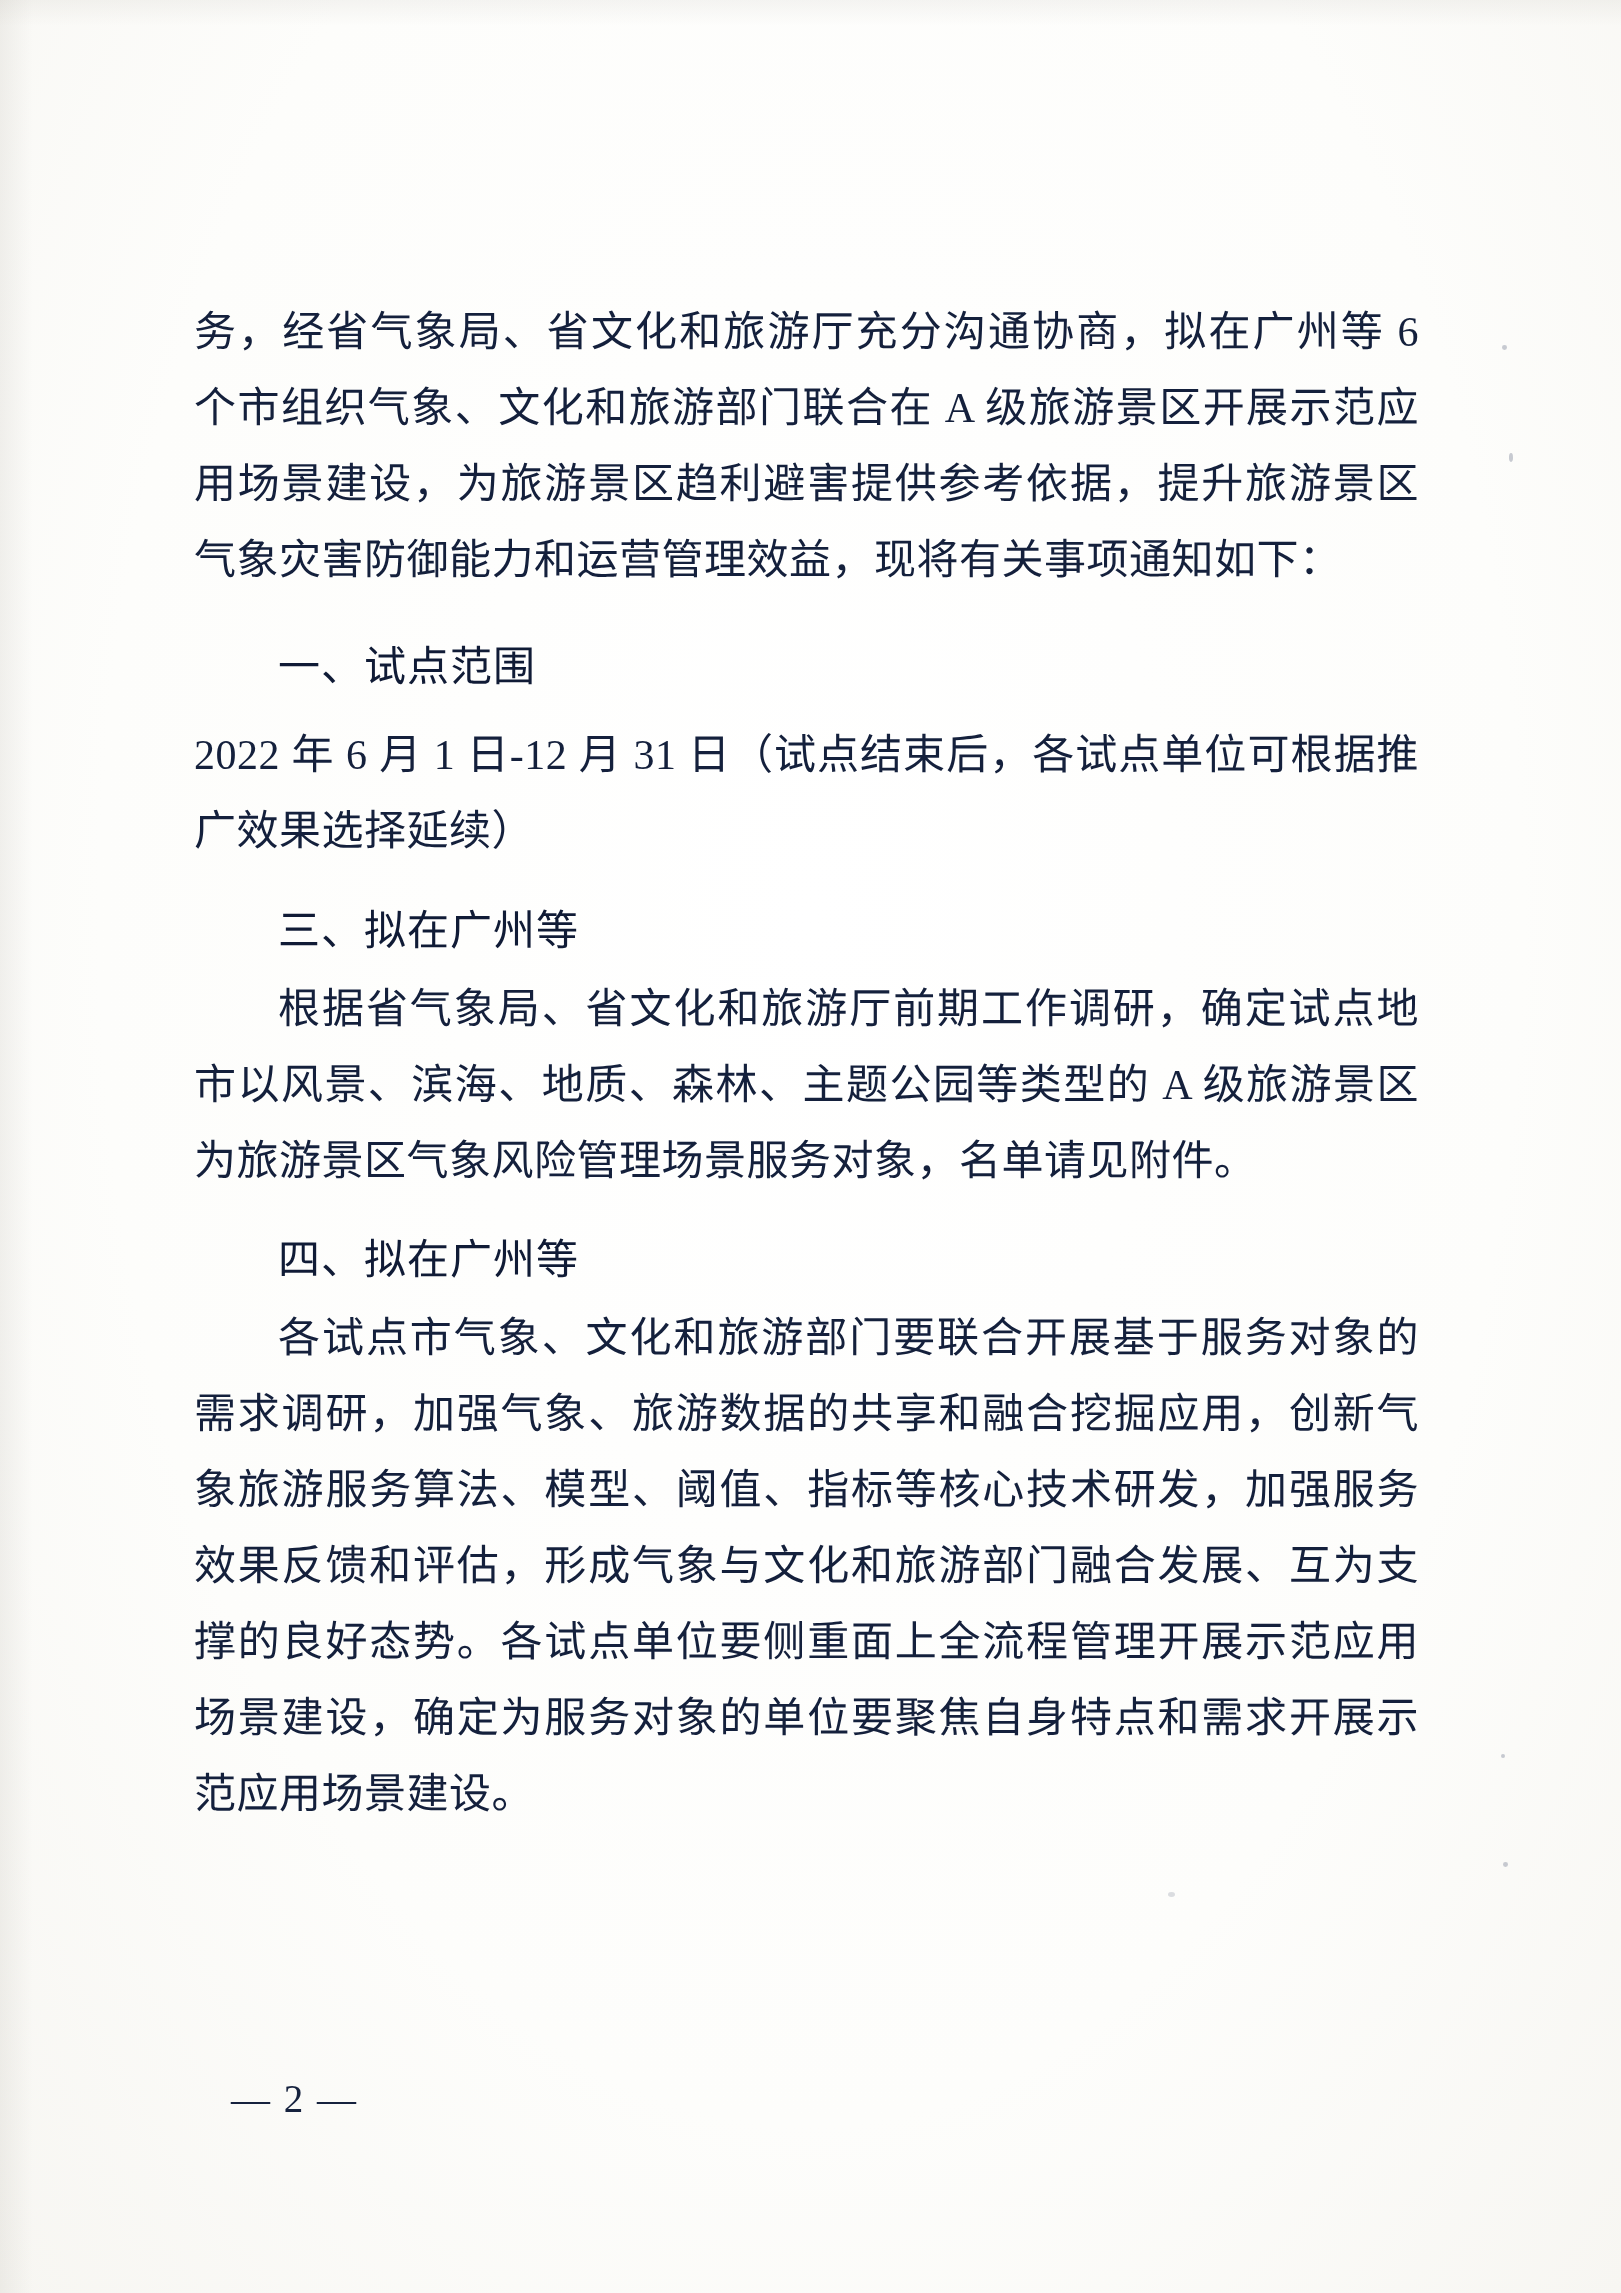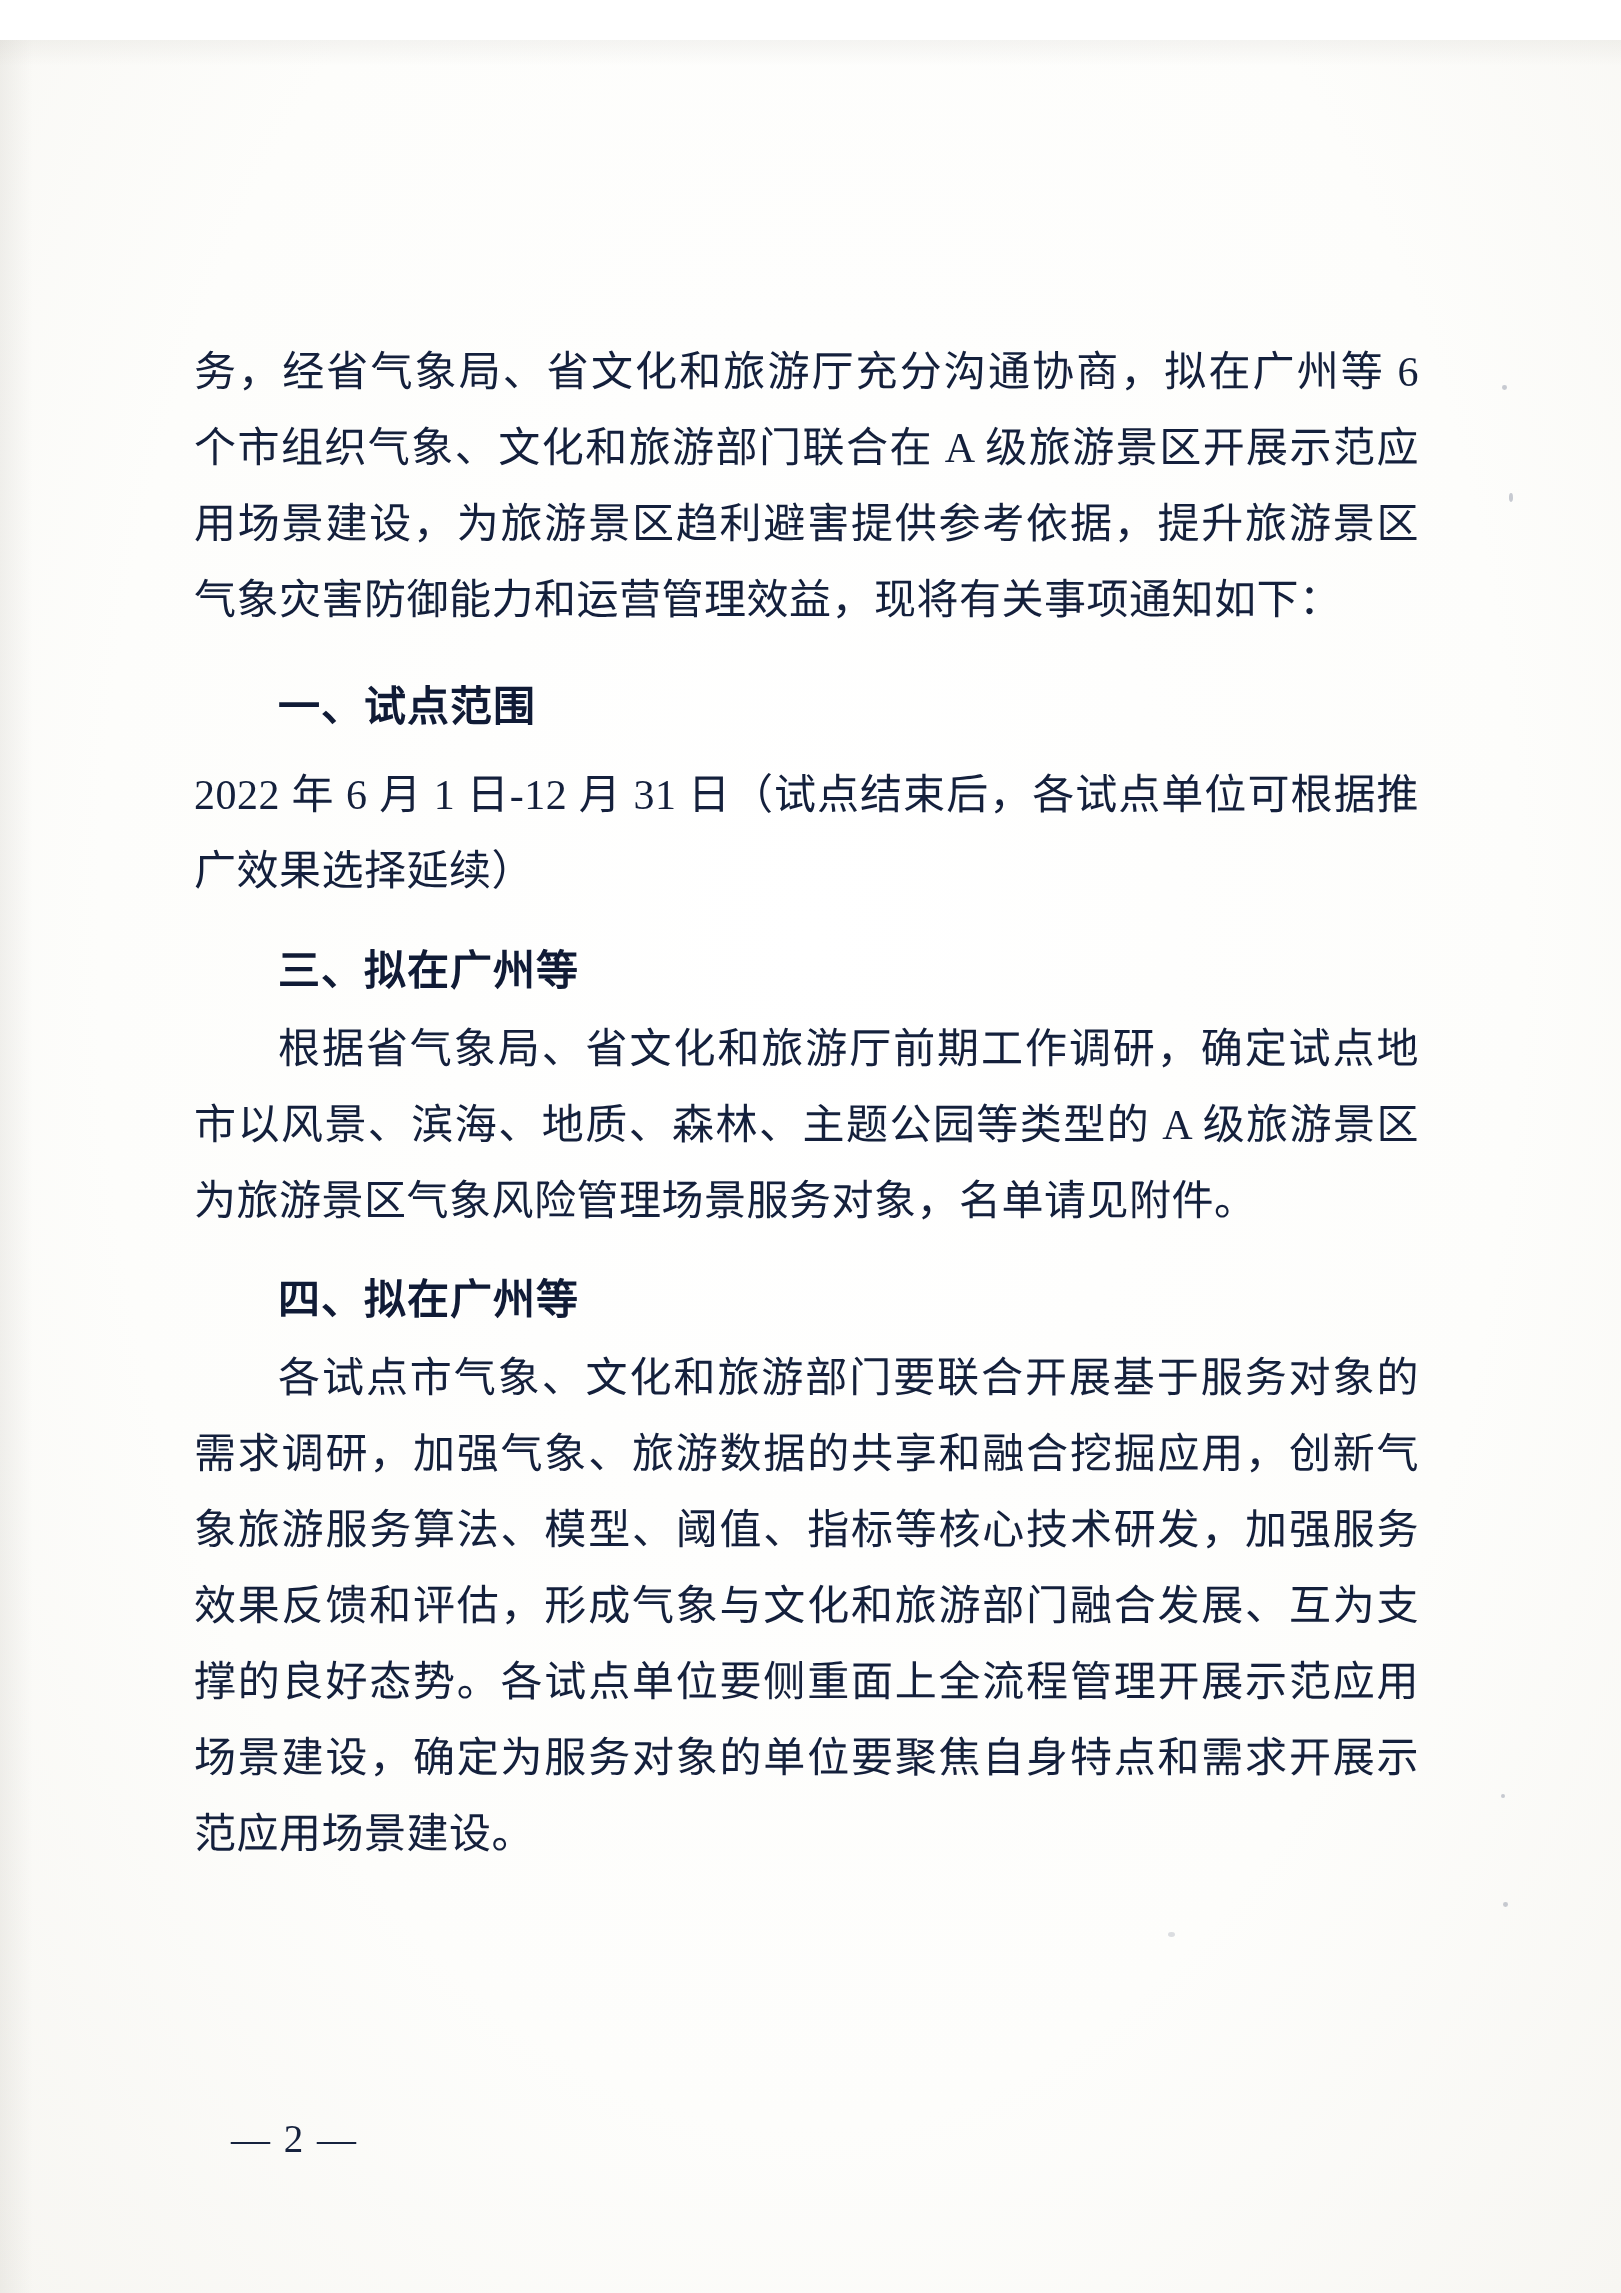--- a/index.html
+++ b/index.html
@@ -15,21 +15,20 @@
     overflow: hidden;
     font-family: "Liberation Serif", "DejaVu Serif", serif;
   }
 
   
   .page {
     position: absolute;
     inset: 0;
     background:
       radial-gradient(ellipse at 50% 40%, #ffffff 0%, #fdfdfb 62%, #f7f6f2 100%);
-    margin-top: 40px;
   }
 
   
   .scan-edge-left {
     position: absolute;
     top: 0; left: 0;
     width: 33px; height: 100%;
     background: linear-gradient(to right, rgba(160,155,145,0.13), rgba(255,255,255,0));
     pointer-events: none;
   }
@@ -60,21 +59,21 @@
   }
   .para.indent {
     text-indent: 84px;
   }
 
   
   .heading {
     font-size: 42px;
     line-height: 76px;
     color: #101b36;
-    font-weight: 700;
+    font-weight: 400;
     text-indent: 84px;
     letter-spacing: 1px;
     margin: 13.7px 0 2px 0;
     font-family: "Liberation Sans", "DejaVu Sans", sans-serif;
   }
 
   .sub {
     font-size: 42px;
     line-height: 76px;
     color: #14203c;

